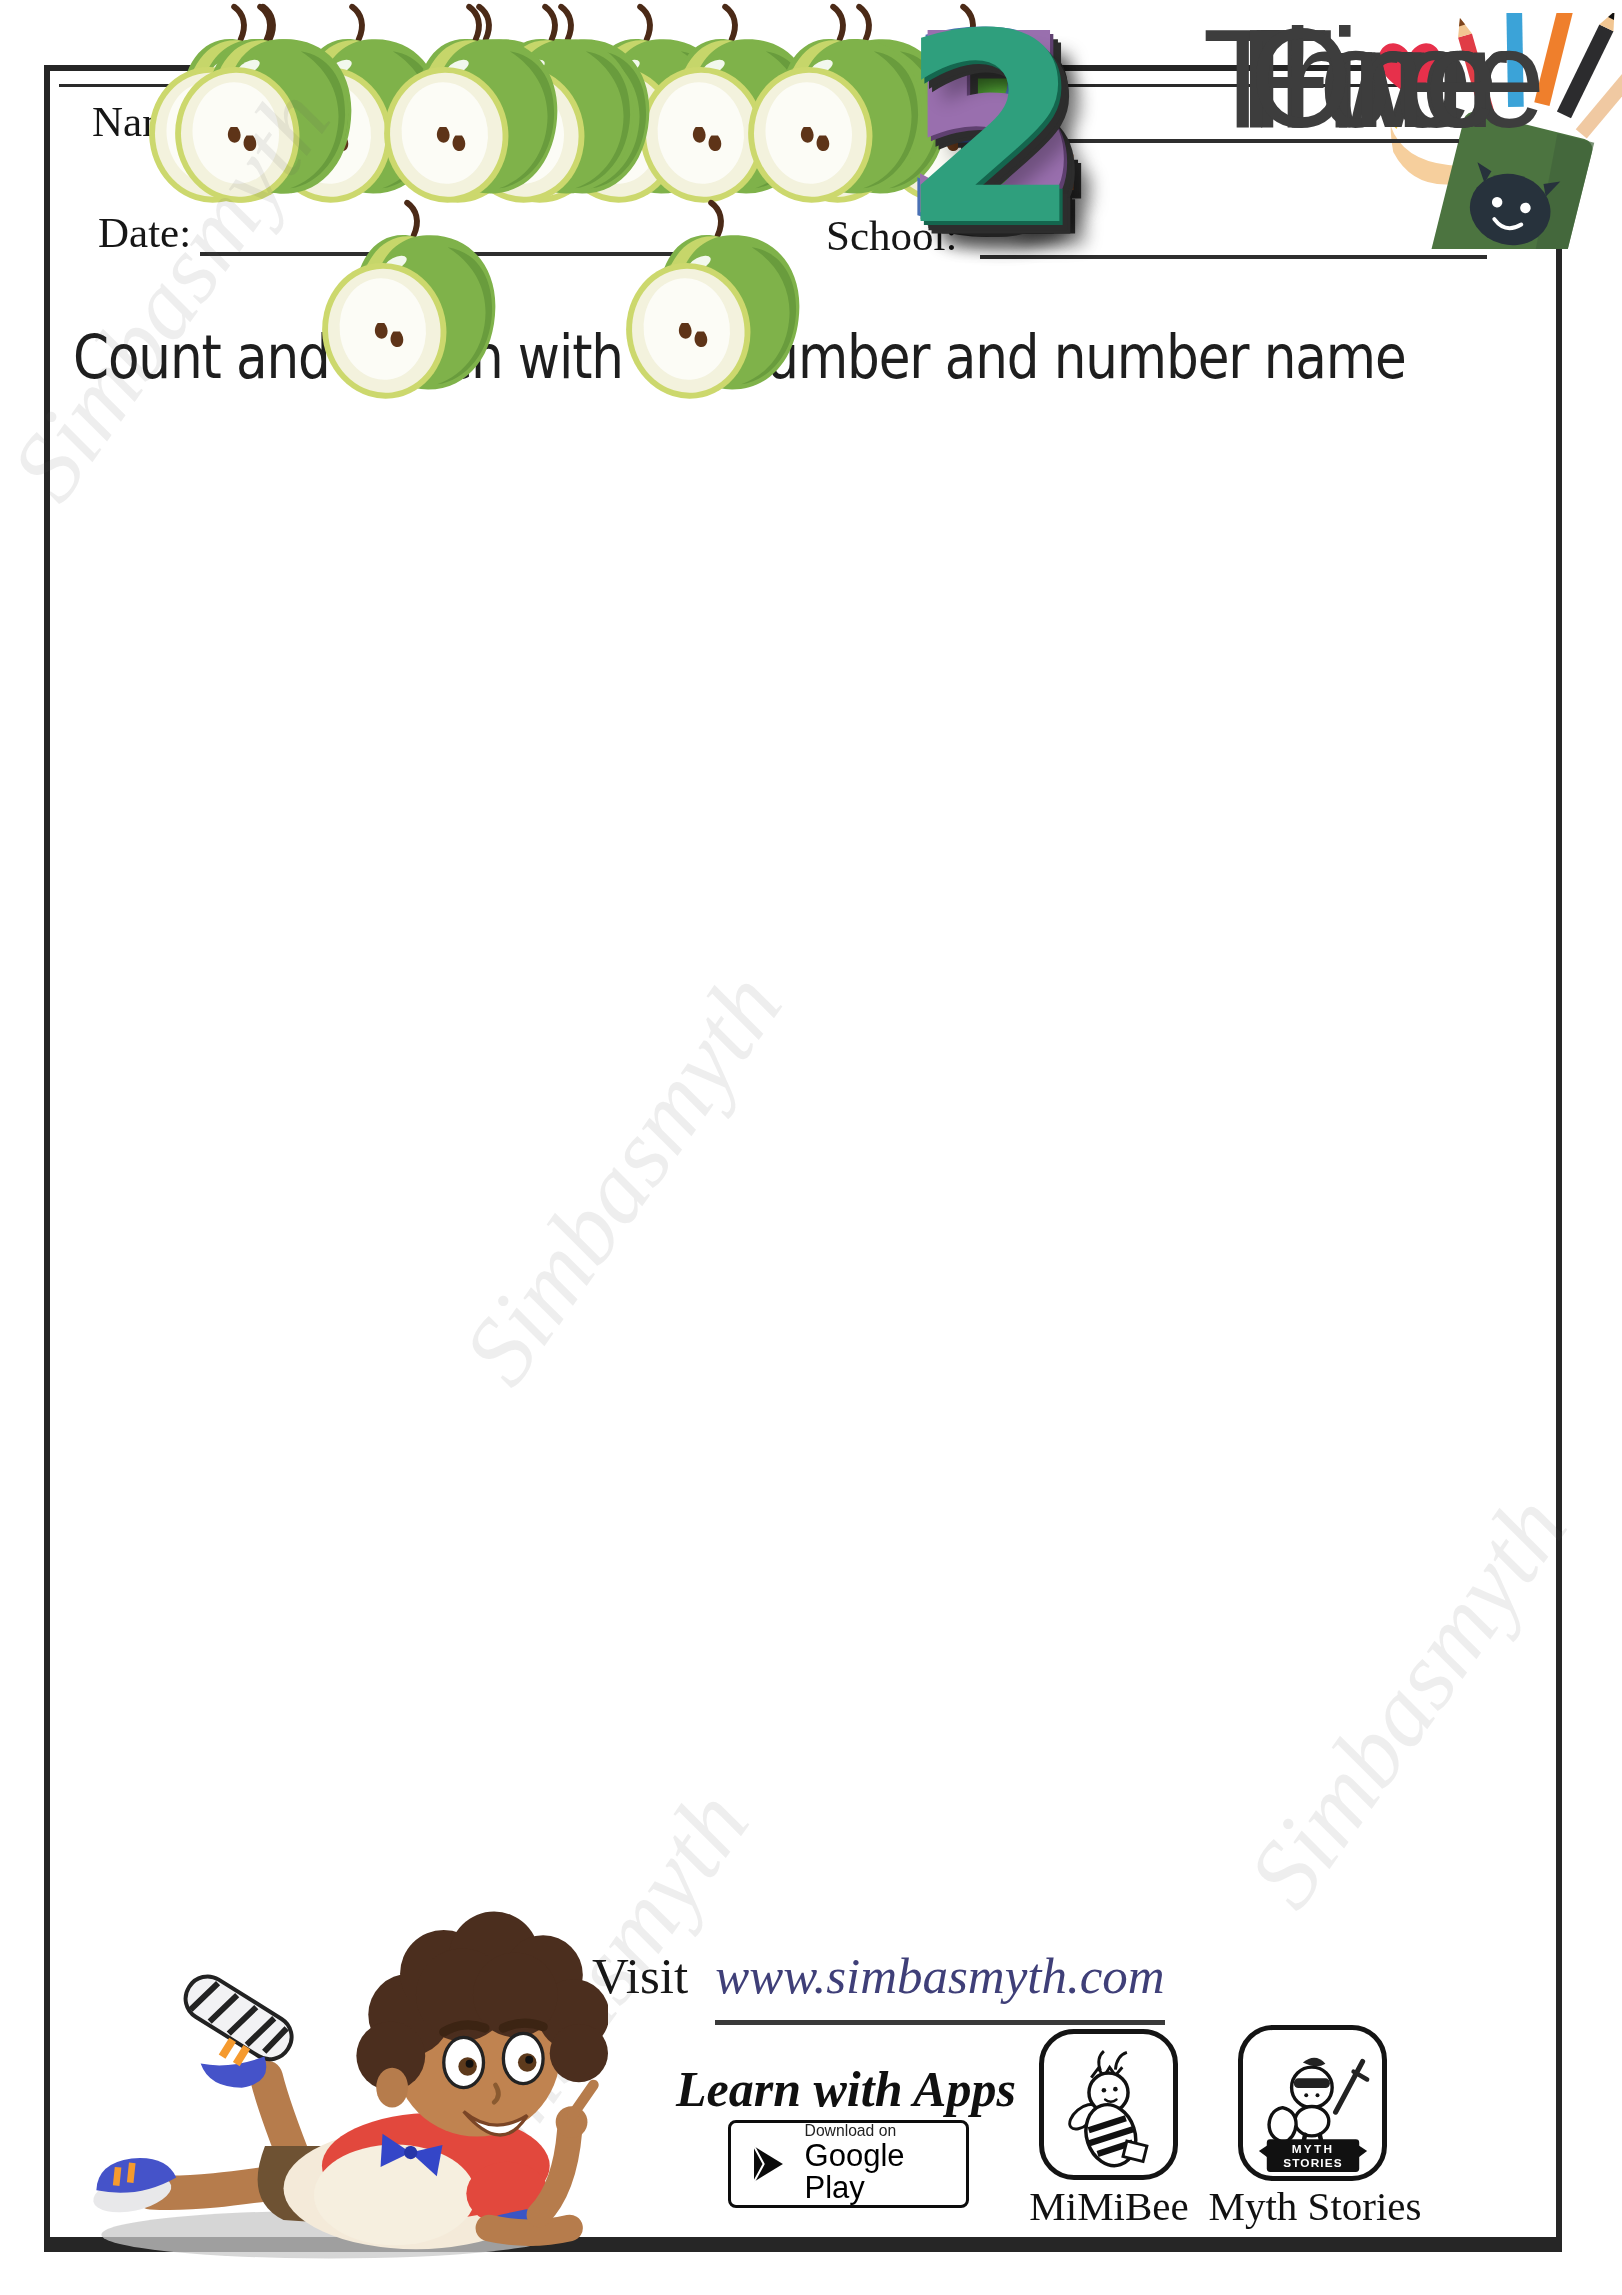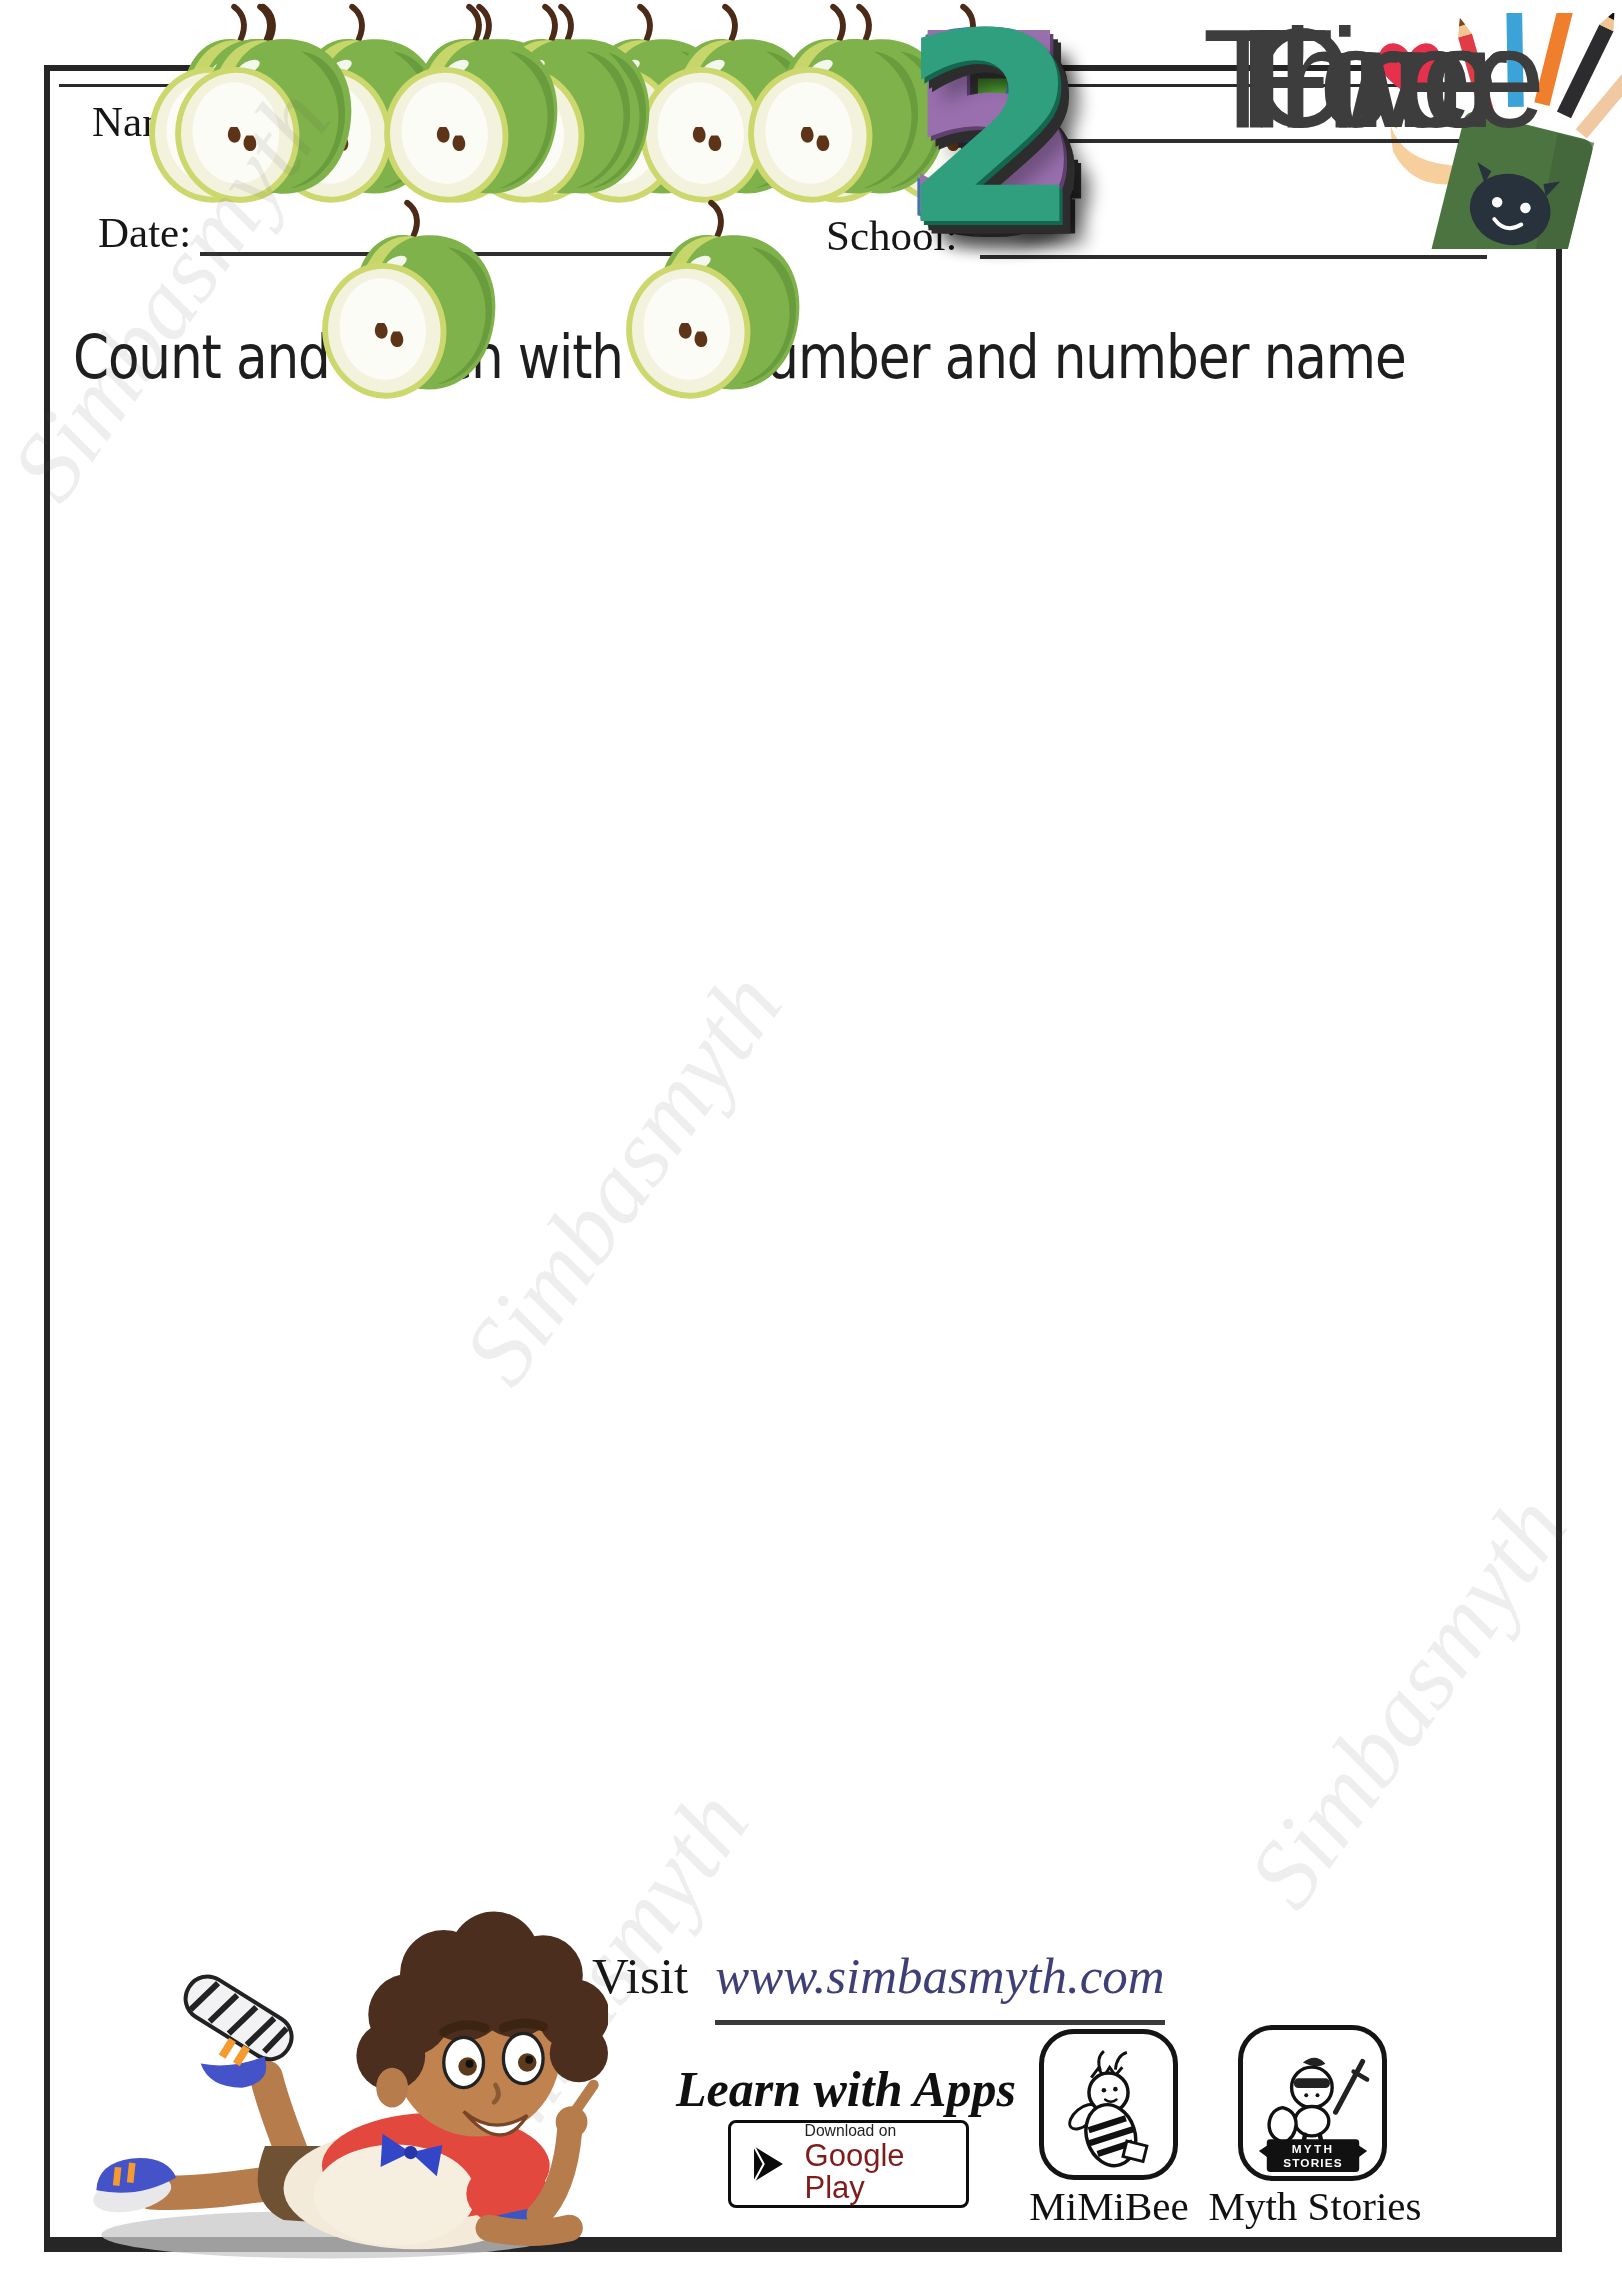--- a/index.html
+++ b/index.html
@@ -43,21 +43,21 @@
   #visit-line{position:absolute;left:592px;top:1947px;display:flex;align-items:baseline;gap:27px;
               font-size:51px;color:#161616;z-index:4;white-space:nowrap;}
   #visit-link{font-style:italic;color:#3f3f78;border-bottom:5.2px solid #3a3a3a;padding-bottom:15px;}
   #learn-apps{position:absolute;left:676px;top:2060px;font-style:italic;font-weight:bold;
               font-size:50px;color:#101010;z-index:4;}
   #gp-badge{position:absolute;left:728px;top:2120px;width:241px;height:88px;background:#fff;
             border:3.9px solid #0c0c0c;border-radius:8px;display:flex;align-items:center;
             padding-left:19px;box-sizing:border-box;z-index:4;}
   #gp-text{margin-left:14.4px;font-family:"Liberation Sans",sans-serif;line-height:1.05;}
   #gp-small{font-size:15.7px;color:#222;}
-  #gp-big{font-size:31px;color:#7f1d1d;}
+  #gp-big{font-size:31px;color:#000000;}
   .app-badge{position:absolute;background:#fff;border:5.9px solid #141414;border-radius:35px;
              box-sizing:border-box;z-index:4;display:flex;align-items:flex-end;justify-content:center;}
   #bee-badge{left:1039px;top:2029px;width:139px;height:151px;}
   #myth-badge{left:1238px;top:2025px;width:149px;height:156px;}
   .app-label{position:absolute;top:2182px;font-size:41px;color:#111;text-align:center;z-index:4;}
   #bee-label{left:1024px;width:170px;}
   #myth-label{left:1207px;width:216px;}
   
   #cup-art{position:absolute;left:1335px;top:13px;width:288px;height:236px;z-index:3;}
   #boy-art{position:absolute;left:65px;top:1878px;width:543px;height:406px;z-index:7;}

